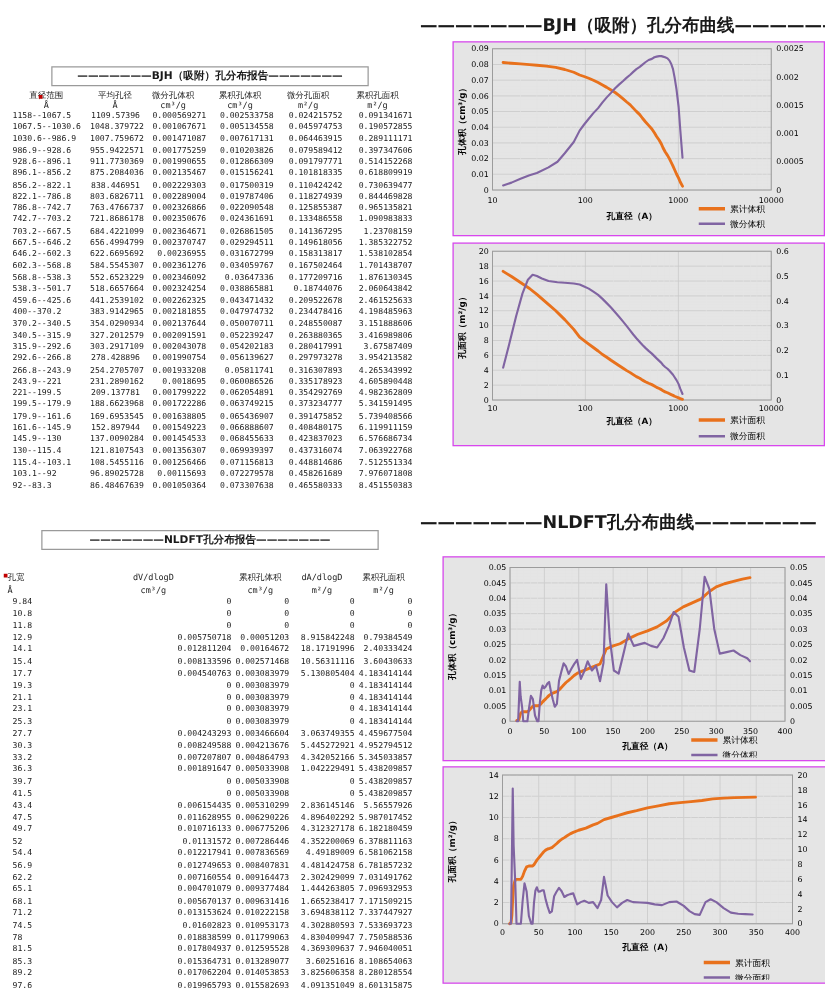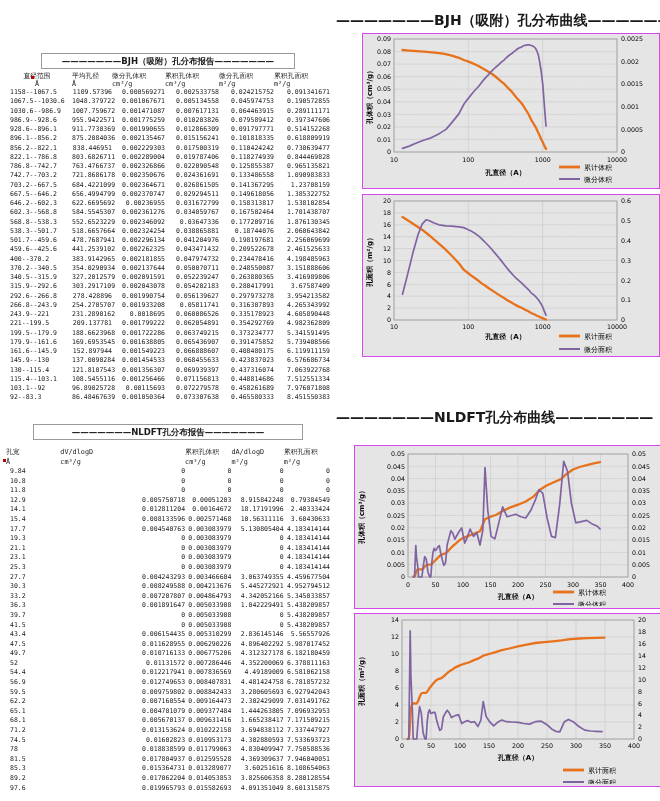--- a/index.html
+++ b/index.html
@@ -11,23 +11,23 @@
   #p-nldft-report{left:2px;top:422px;width:332px;height:396px;}
   #p-nldft-curves{left:336px;top:405px;width:324px;height:396px;}
   .title-box{margin:2px auto 0;border:1px solid #9a9a9a;text-align:center;
              font-weight:bold;font-size:8.5px;height:14px;line-height:14px;
              white-space:nowrap;overflow:hidden;background:#fff;}
   .w252{width:252px;} .w268{width:268px;}
   .section-title{text-align:left;font-weight:bold;font-size:14px;margin-top:4px;white-space:nowrap;}
   table.rpt{border-collapse:collapse;table-layout:fixed;margin-top:3px;width:328px;
             font-family:"DejaVu Sans Mono","DejaVu Sans",monospace;}
   table.rpt th,table.rpt td{padding:0;margin:0;white-space:nowrap;overflow:visible;font-weight:normal;}
-  table.rpt th{height:8px;line-height:8px;font-size:6.8px;text-align:left;}
+  table.rpt th{height:8px;line-height:8px;font-size:6.8px;text-align:center;}
   table.bjh td{height:9.25px;line-height:9.25px;font-size:6.5px;text-align:right;}
-  table.nldft{margin-top:7px;}
+  table.nldft{margin-top:17px;}
   table.nldft th{height:10px;line-height:10px;}
   table.nldft td{height:9.6px;line-height:9.6px;font-size:6.5px;text-align:right;}
   table.rpt tbody td:first-child{text-align:left;padding-left:8px;}
   table.bjh thead th:first-child{text-align:center;}
   table.nldft thead th:first-child{text-align:left;padding-left:4px;}
   .chartbox{position:absolute;border:1px solid #d946ef;background:#e5e5e5;}
   .chartbox svg{display:block;}
   #cb0{left:26px;top:25px;width:296px;height:154px;}
   #cb1{left:26px;top:186px;width:296px;height:161px;}
   #cb2{left:18px;top:40px;width:306px;height:162px;}
@@ -190,28 +190,20 @@
             <td>0.177209716</td>
             <td>1.876130345</td>
           </tr>
           <tr>
             <td>538.3--501.7</td>
             <td>518.6657664</td>
             <td>0.002324254</td>
             <td>0.038865881</td>
             <td>0.18744076</td>
             <td>2.060643842</td>
-          </tr>
-          <tr>
-            <td>501.7--459.6</td>
-            <td>478.7687941</td>
-            <td>0.002296134</td>
-            <td>0.041204976</td>
-            <td>0.198197681</td>
-            <td>2.256069699</td>
           </tr>
           <tr>
             <td>459.6--425.6</td>
             <td>441.2539102</td>
             <td>0.002262325</td>
             <td>0.043471432</td>
             <td>0.209522678</td>
             <td>2.461525633</td>
           </tr>
           <tr>
@@ -777,27 +769,20 @@
             <td>0.007836569</td>
             <td>4.49189009</td>
             <td>6.581062158</td>
           </tr>
           <tr>
             <td>56.9</td>
             <td>0.012749653</td>
             <td>0.008407831</td>
             <td>4.481424758</td>
             <td>6.781857232</td>
-          </tr>
-          <tr>
-            <td>59.5</td>
-            <td>0.009759802</td>
-            <td>0.008842433</td>
-            <td>3.280605693</td>
-            <td>6.927942043</td>
           </tr>
           <tr>
             <td>62.2</td>
             <td>0.007160554</td>
             <td>0.009164473</td>
             <td>2.302429099</td>
             <td>7.031491762</td>
           </tr>
           <tr>
             <td>65.1</td>

